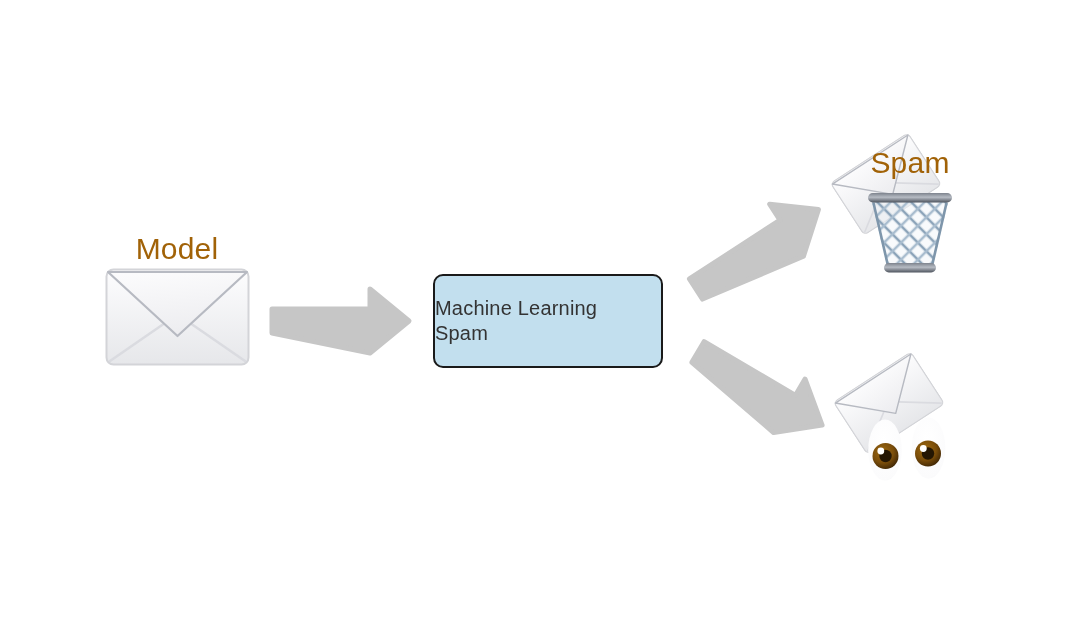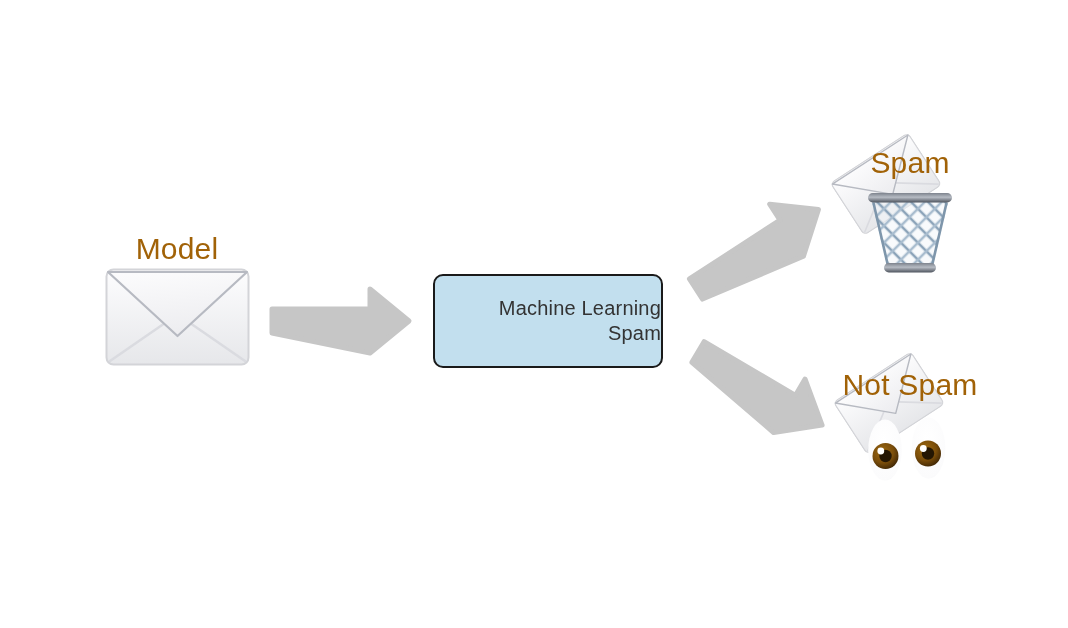--- a/index.html
+++ b/index.html
@@ -29,21 +29,21 @@
   .model-box {
     position: absolute;
     left: 433px; top: 274px;
     width: 230px; height: 94px;
     box-sizing: border-box;
     background: #c2dfee;
     border: 2.5px solid #1a1a1a;
     border-radius: 10px;
     display: flex;
     flex-direction: column;
-    align-items: flex-end;
+    align-items: flex-start;
     justify-content: center;
     z-index: 3;
   }
   .model-box .line {
     color: #333333;
     font-size: 20px;
     line-height: 25px;
     letter-spacing: 0.2px;
     text-align: center;
   }
@@ -159,15 +159,14 @@
     <use href="#sym-basket"></use>
   </svg>
   <div class="label spam-label">Spam</div>
 
   <svg class="abs icon-envelope-notspam" viewBox="0 0 145 98">
     <use href="#sym-envelope"></use>
   </svg>
   <svg class="abs icon-eyes" viewBox="0 0 79 65">
     <use href="#sym-eyes"></use>
   </svg>
-  <div class="label notspam-label">Not Spam</div>
 
 </div>
 
 </body></html>

